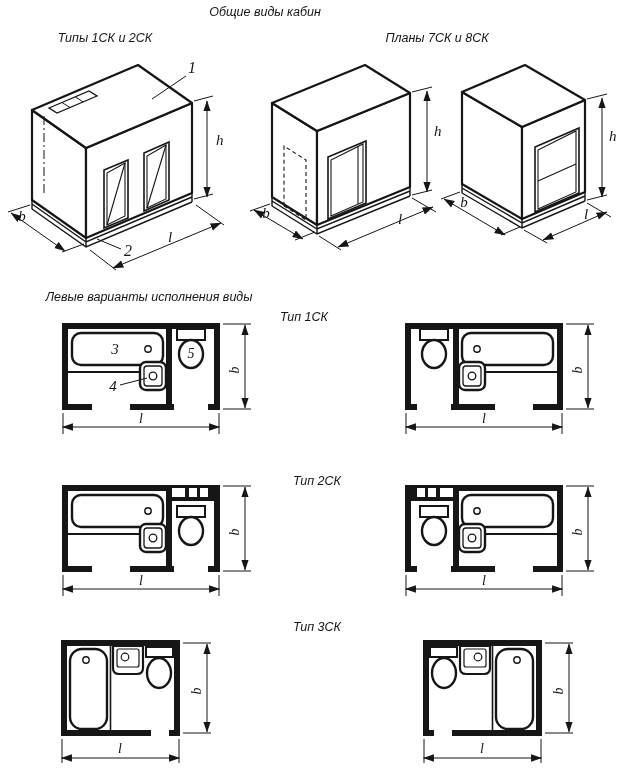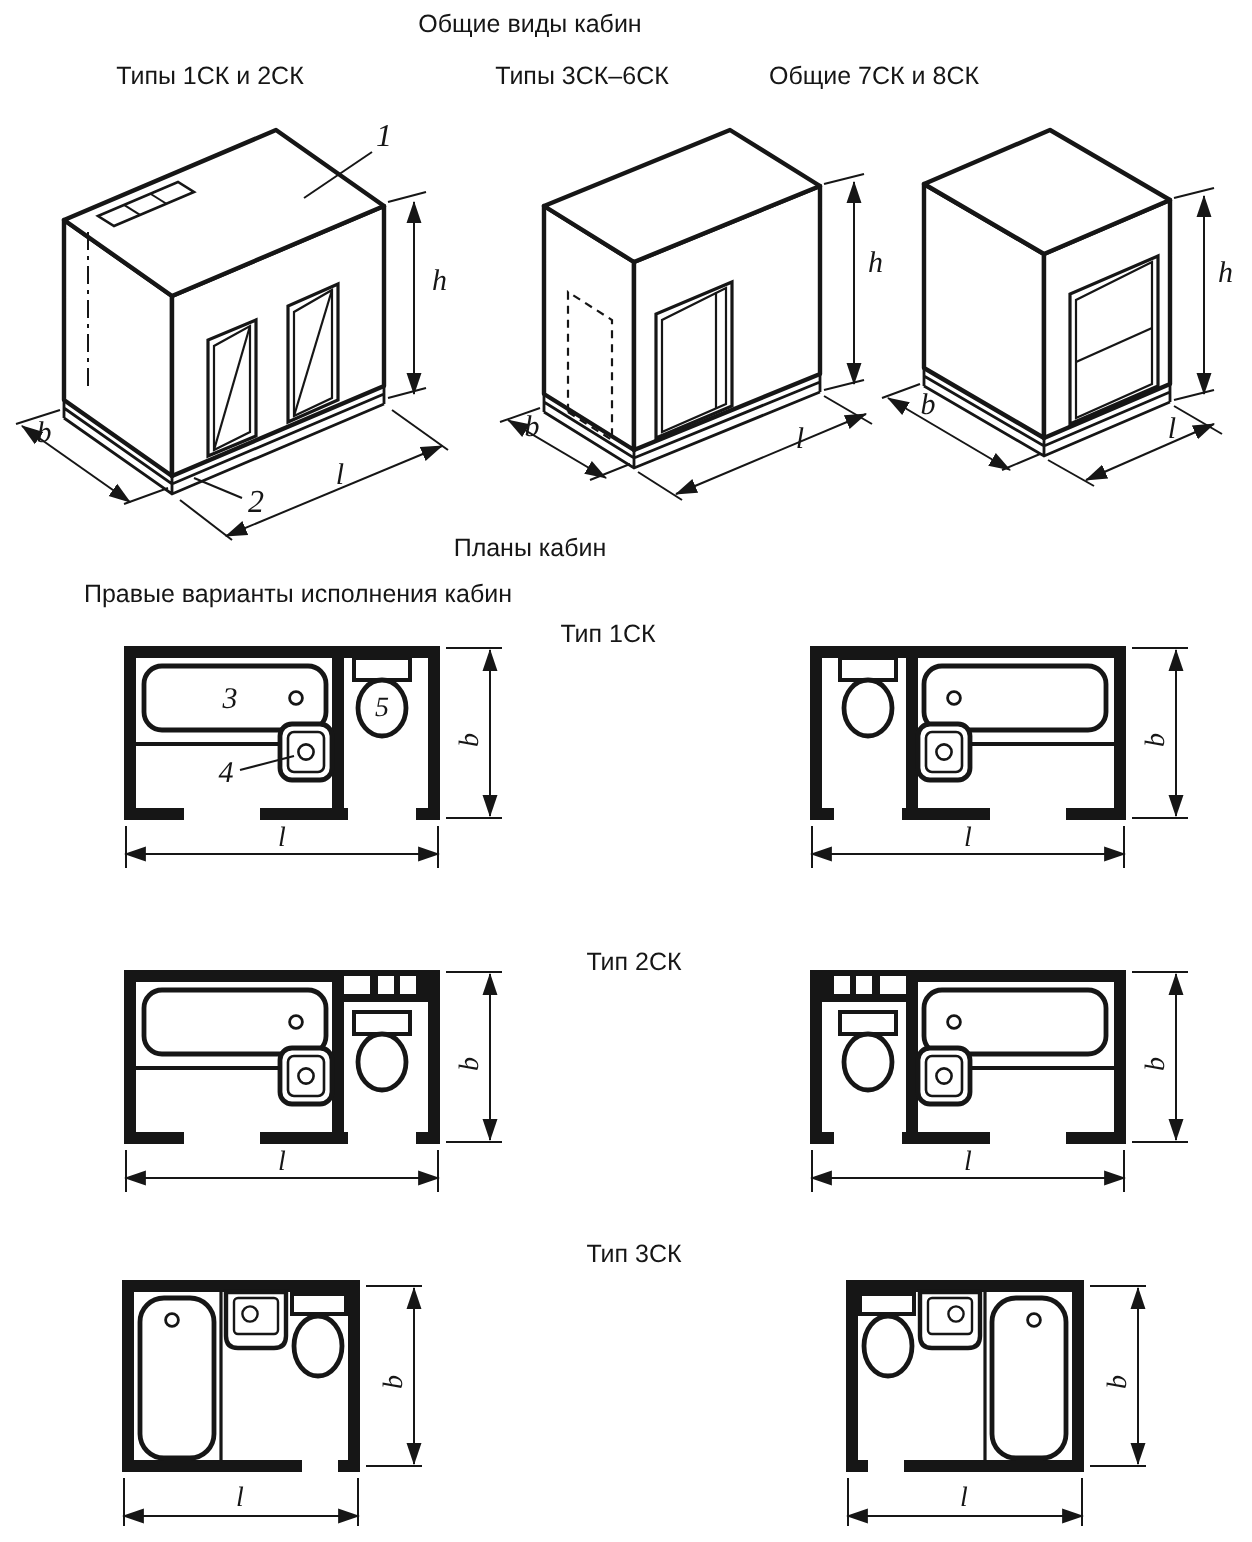--- a/index.html
+++ b/index.html
@@ -1,35 +1,33 @@
 <!DOCTYPE html>
 <html><head>
 <meta charset="utf-8">
 <style>
   html,body{margin:0;padding:0;background:#fff;}
   #page{position:relative;width:626px;height:771px;background:#ffffff;overflow:hidden;
         font-family:"Liberation Sans",sans-serif;color:#161616;}
   .cap{position:absolute;font-size:12.5px;line-height:1.15;text-align:center;white-space:nowrap;
-       transform:none;color:#161616;}
+       transform:none;color:#161616;font-style:italic;}
   svg{position:absolute;left:0;top:0;}
   .ink{stroke:#161616;}
   text{fill:#161616;}
   .dimtxt{font-family:"Liberation Serif",serif;font-style:italic;}
 </style>
 </head>
 <body>
 
 <div id="page">
 
   <div class="cap" style="left:115px;top:5px;width:300px;">Общие виды кабин</div>
   <div class="cap" style="left:25px;top:31px;width:160px;">Типы 1СК и 2СК</div>
-  <div class="cap" style="left:211px;top:31px;width:160px;">Типы 3СК–6СК</div>
-  <div class="cap" style="left:357px;top:31px;width:160px;">Общие 7СК и 8СК</div>
-  <div class="cap" style="left:115px;top:267px;width:300px;">Планы кабин</div>
-  <div class="cap" style="left:29px;top:290px;width:240px;">Правые варианты исполнения кабин</div>
+  <div class="cap" style="left:357px;top:31px;width:160px;">Планы 7СК и 8СК</div>
+  <div class="cap" style="left:29px;top:290px;width:240px;">Левые варианты исполнения виды</div>
   <div class="cap" style="left:254px;top:310px;width:100px;">Тип 1СК</div>
   <div class="cap" style="left:267px;top:462px;width:100px;margin-top:12px;">Тип 2СК</div>
   <div class="cap" style="left:267px;top:620px;width:100px;">Тип 3СК</div>
 
   <svg width="626" height="771" viewBox="0 0 626 771">
     <defs>
       <marker id="arr" viewBox="0 0 10 8" refX="9.5" refY="4" markerWidth="11" markerHeight="8.8" orient="auto-start-reverse">
         <path d="M0,0.6 L10,4 L0,7.4 Z" fill="#161616"></path>
       </marker>
 

